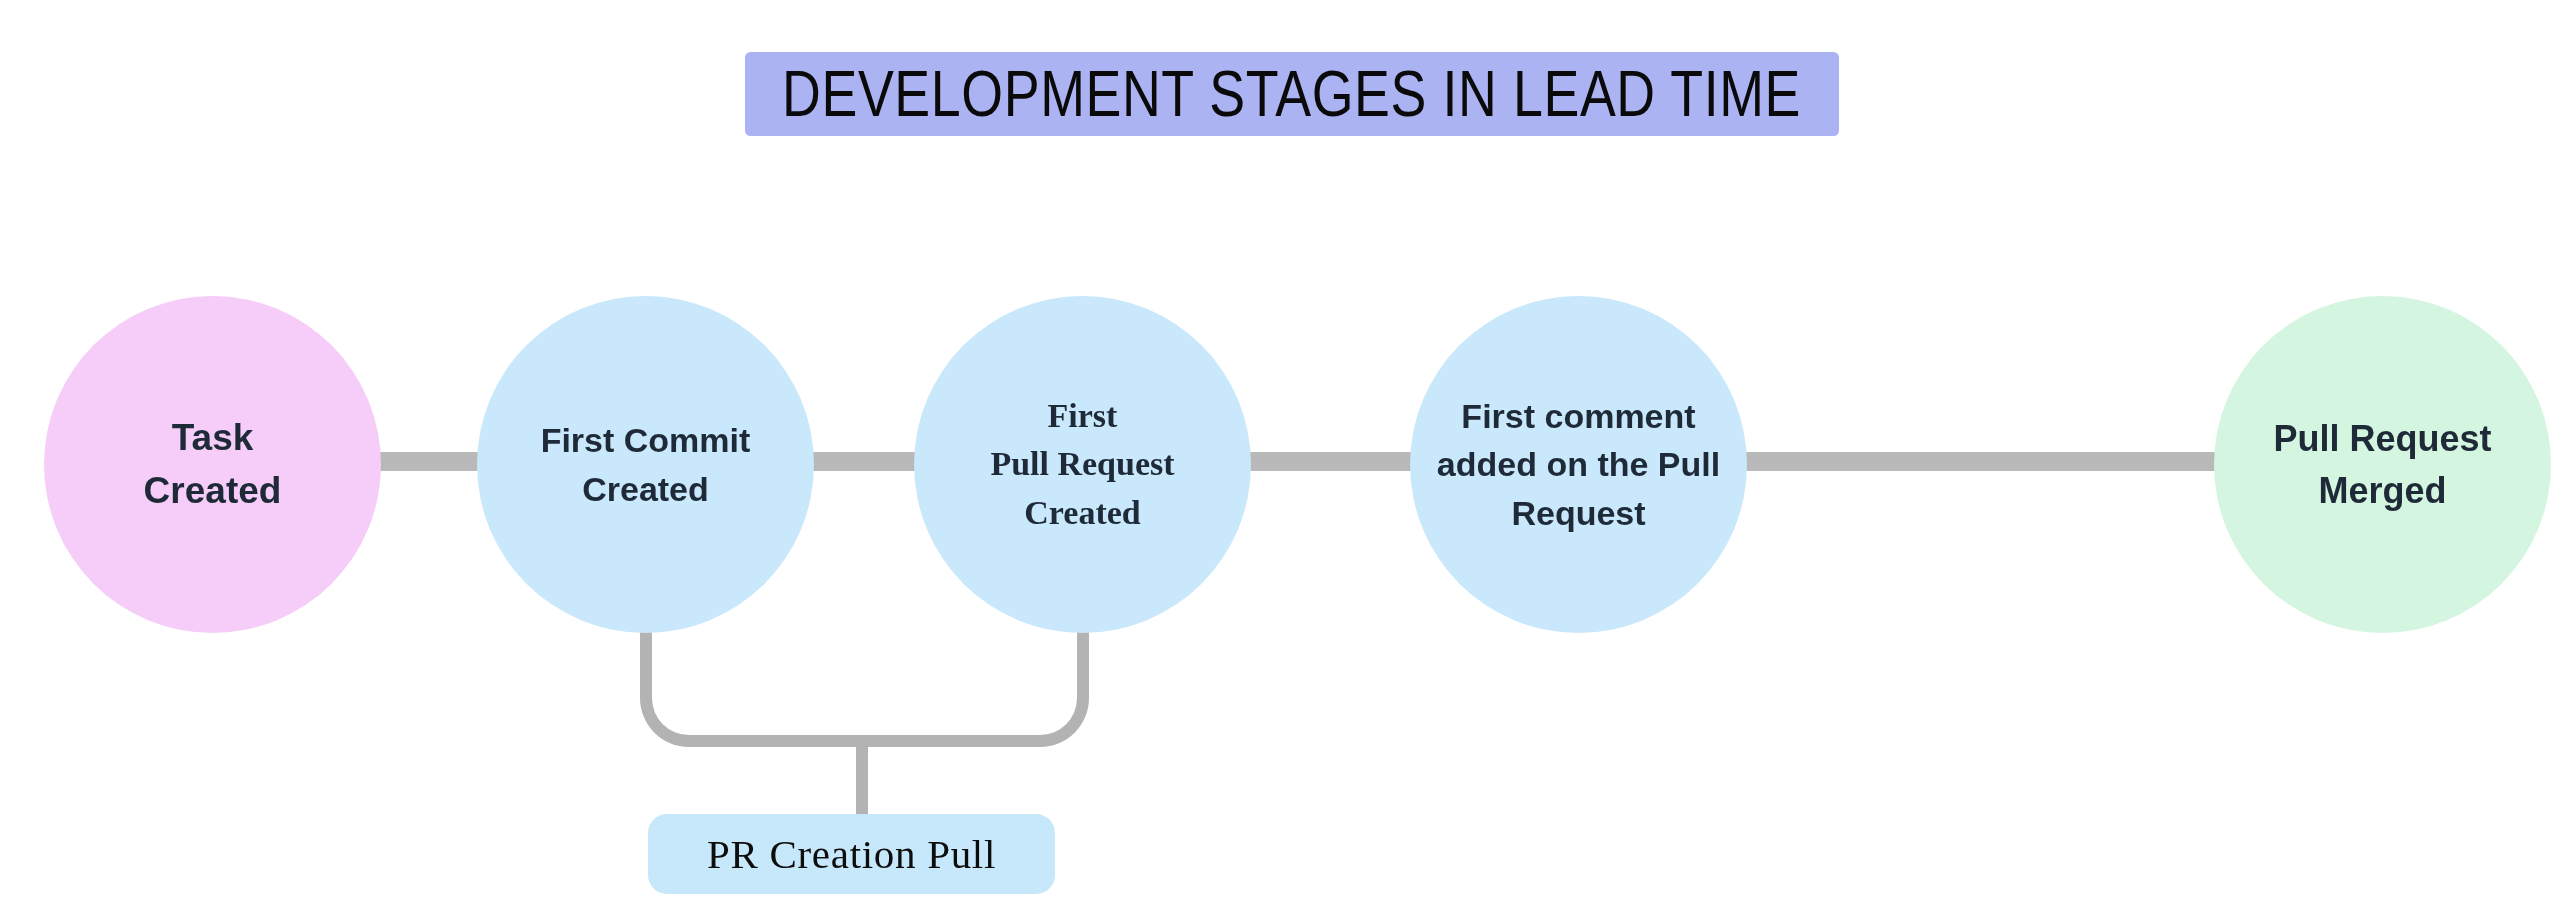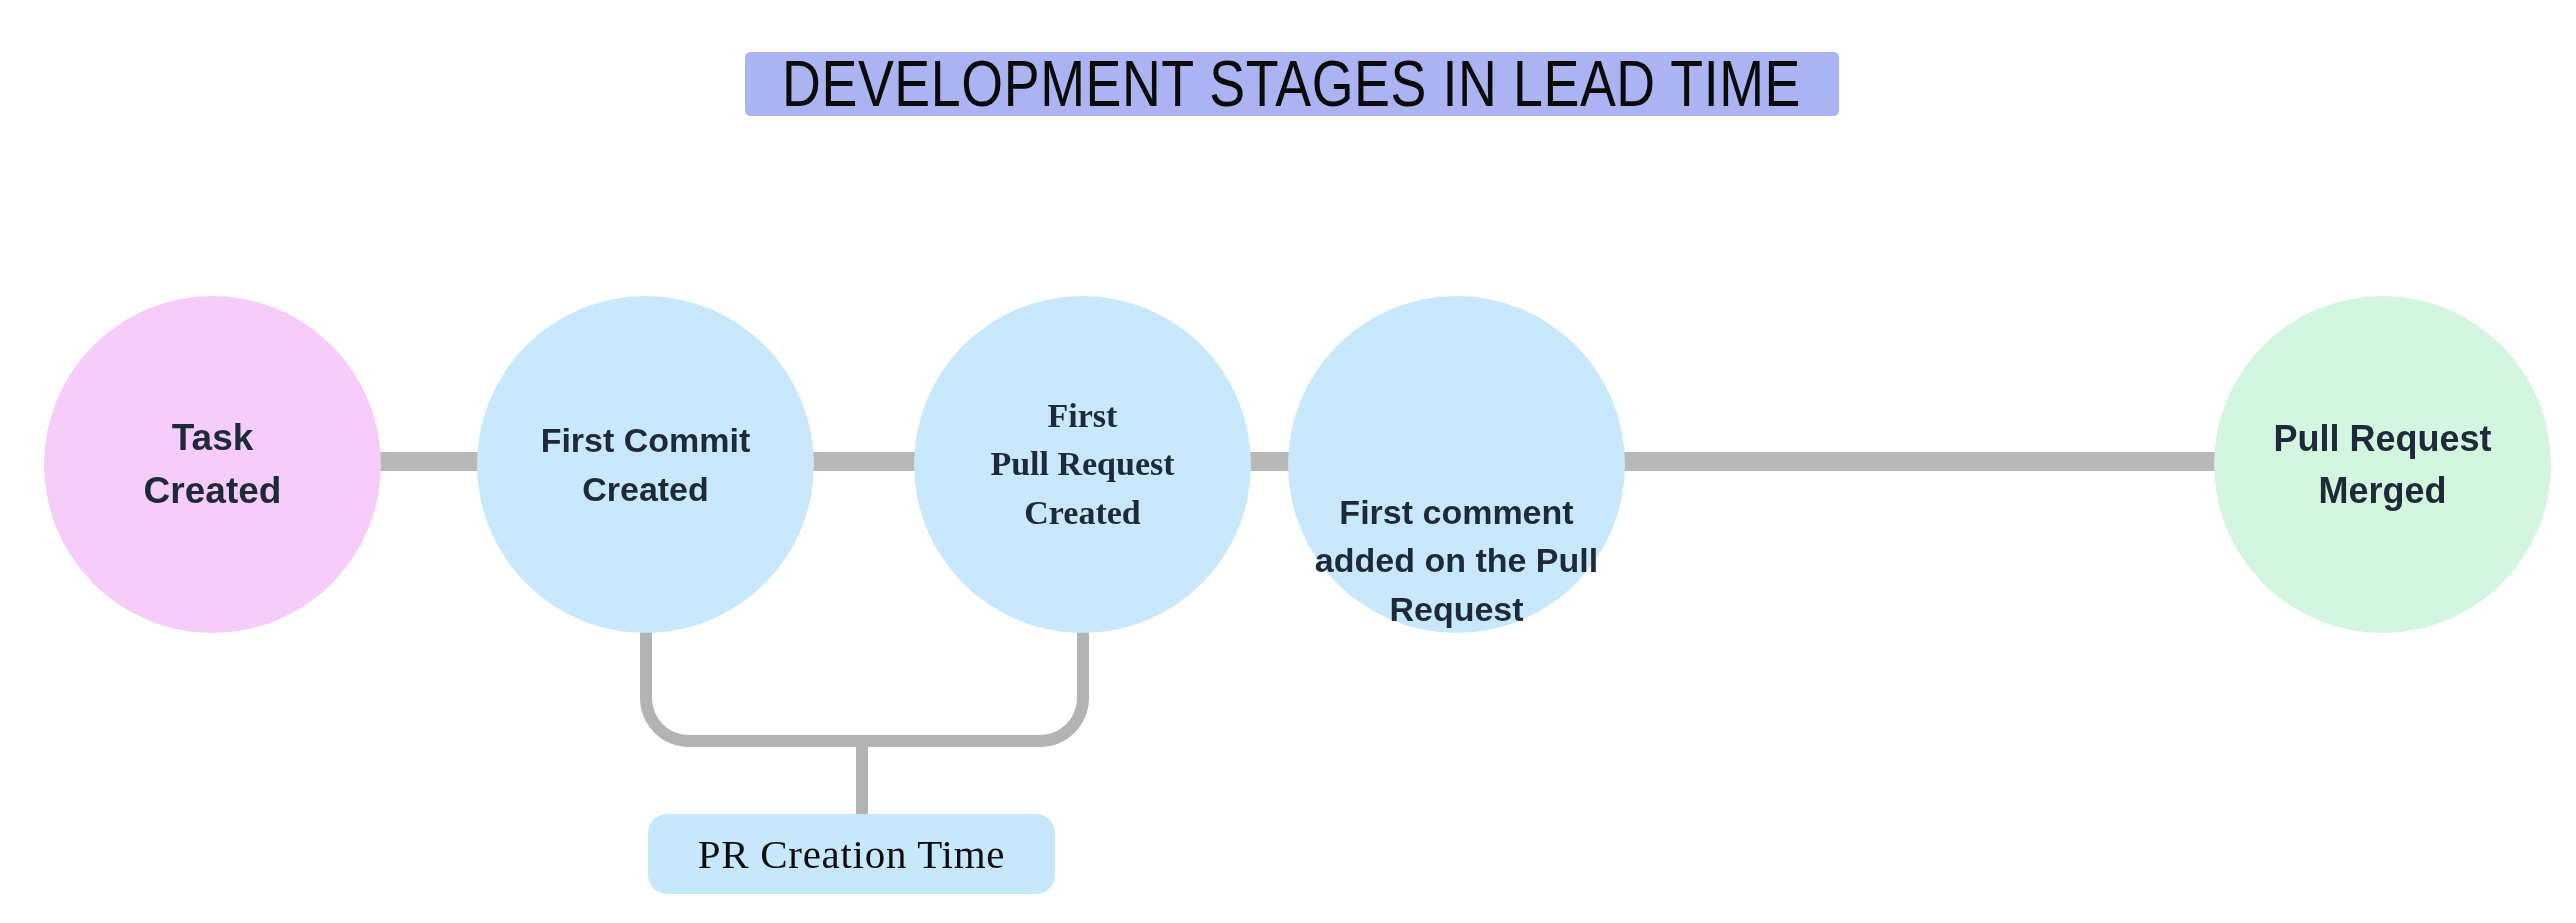--- a/index.html
+++ b/index.html
@@ -15,21 +15,21 @@
     overflow: hidden;
     font-family: "Liberation Sans", sans-serif;
   }
 
   
   .title-box {
     position: absolute;
     left: 745px;
     top: 52px;
     width: 1094px;
-    height: 64px;
+    height: 84px;
     border-radius: 5.5px;
     display: flex;
     align-items: center;
     justify-content: center;
   }
   .title-text {
     font-size: 64px;
     font-weight: 400;
     color: #0a0a0a;
     white-space: nowrap;
@@ -86,21 +86,21 @@
     z-index: 2;
     font-weight: 700;
     font-size: 34px;
     line-height: 1.42;
     color: #1f2a38;
     white-space: pre-line;
   }
   .stage.s1 { left: 44px;   font-size: 37px; }
   .stage.s2 { left: 477px; }
   .stage.s3 { left: 914px; font-family: Liberation Serif, serif; }
-  .stage.s4 { left: 1288px; align-items: flex-end; }
+  .stage.s4 { left: 1410px; }
   .stage.s5 { left: 1784px; }
   .stage.s6 { left: 2214px; font-size: 36px; }
 
   
   .note {
     position: absolute;
     left: 648px;
     top: 814px;
     width: 407px;
     height: 80px;
@@ -150,17 +150,17 @@
     <span>First comment
 added on the Pull
 Request</span>
   </div>
   <div class="stage s6" style="background-color: rgb(212, 245, 223);">
     <span>Pull Request
 Merged</span>
   </div>
 
   <div class="note" style="background-color: rgb(199, 232, 251);">
-    <span class="note-text">PR Creation Time</span>
+    <span class="note-text">PR Creation Pull</span>
   </div>
 
 </div>
 
 
 </body></html>

